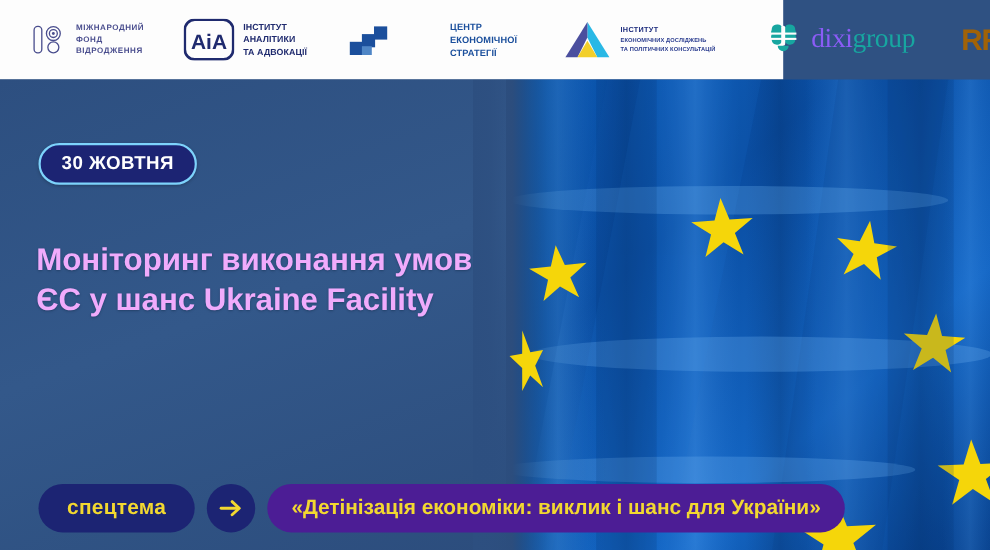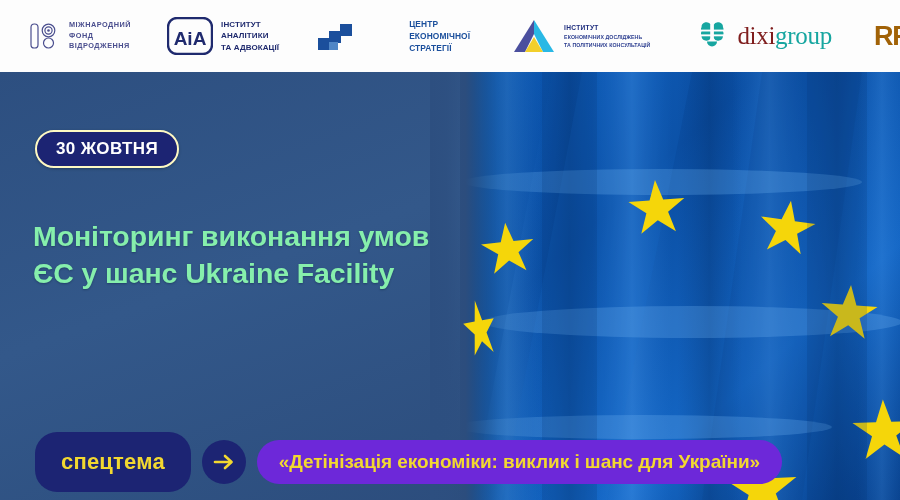--- a/index.html
+++ b/index.html
@@ -15,21 +15,21 @@
     width: 900px;
     height: 500px;
     overflow: hidden;
     background: #2f5182;
   }
 
   
   .logo-bar {
     position: absolute;
     left: 0; top: 0;
-    width: 900px;
+    width: 712px;
     height: 72px;
     background: #fdfdfd;
     display: flex;
     align-items: center;
     z-index: 40;
   }
   .logo {
     display: flex;
     align-items: center;
     flex: none;
@@ -55,21 +55,21 @@
   #logo-ier .logo-text { font-size: 5.2px; color: #2b3d8f; letter-spacing: .1px; line-height:1.55; }
   #logo-ier .ier-title { font-size: 6.6px; color: #1d2c7d; letter-spacing:.3px; }
   #logo-dixi  { margin-left: 48px; }
   #logo-rrr   { margin-left: 42px; }
 
   .dixi-word {
     font-family: "Liberation Serif", serif;
     font-size: 25px;
     letter-spacing: -.3px;
   }
-  .dixi-a { color: #7f1d1d; }
+  .dixi-a { color: #8b5cf6; }
   .dixi-b { color: #17a6a0; margin-top: 24px; }
 
   .rrr-word {
     font-size: 27px;
     font-weight: bold;
     letter-spacing: -1.2px;
   }
   .rrr-a { color: #a16207; }
   .rrr-b { color: #f0b323; }
 
@@ -102,65 +102,65 @@
   .badge-row {
     position: absolute;
     left: 35px; top: 130px;
     display: flex;
     gap: 12px;
     z-index: 25;
   }
   .badge {
     height: 38px;
     box-sizing: border-box;
-    border: 2px solid #fef9c3;
+    border: 2px solid #7dd3fc;
     border-radius: 19px;
     background: #1c2473;
     color: #ffffff;
     font-size: 17px;
     font-weight: bold;
     letter-spacing: .4px;
     display: flex;
     align-items: center;
     justify-content: center;
     padding: 0 19px;
     box-shadow: 0 1px 3px rgba(0,0,0,.25);
   }
 
   
   .title {
     position: absolute;
     left: 33px; top: 218px;
     width: 440px;
     z-index: 25;
-    color: #86efac;
+    color: #f0abfc;
     font-size: 28.5px;
     font-weight: bold;
     line-height: 1.31;
     letter-spacing: -.1px;
     text-shadow: 0 1px 2px rgba(10,25,50,.35);
   }
   .title div { white-space: nowrap; }
 
   
   .bottom-strip {
     position: absolute;
     left: 0; top: 424px;
     width: 900px; height: 76px;
     display: flex;
     align-items: center;
     z-index: 30;
   }
   .pill-special {
     margin-left: 35px;
-    height: 60px;
+    height: 44px;
     border-radius: 22px;
     background: #1c2473;
     color: #f2d830;
-    font-size: 22px;
+    font-size: 19px;
     font-weight: bold;
     letter-spacing: .2px;
     display: flex;
     align-items: center;
     padding: 0 26px;
     box-sizing: border-box;
   }
   .arrow-btn {
     margin-left: 11px;
     width: 44px; height: 44px;
@@ -168,21 +168,21 @@
     background: #1c2473;
     display: flex;
     align-items: center;
     justify-content: center;
     flex: none;
   }
   .pill-topic {
     margin-left: 11px;
     height: 44px;
     border-radius: 22px;
-    background: #6d28d9;
+    background: #4c1d95;
     color: #f2d830;
     font-size: 19px;
     font-weight: bold;
     letter-spacing: -.05px;
     display: flex;
     align-items: center;
     padding: 0 22px;
     box-sizing: border-box;
     white-space: nowrap;
   }

